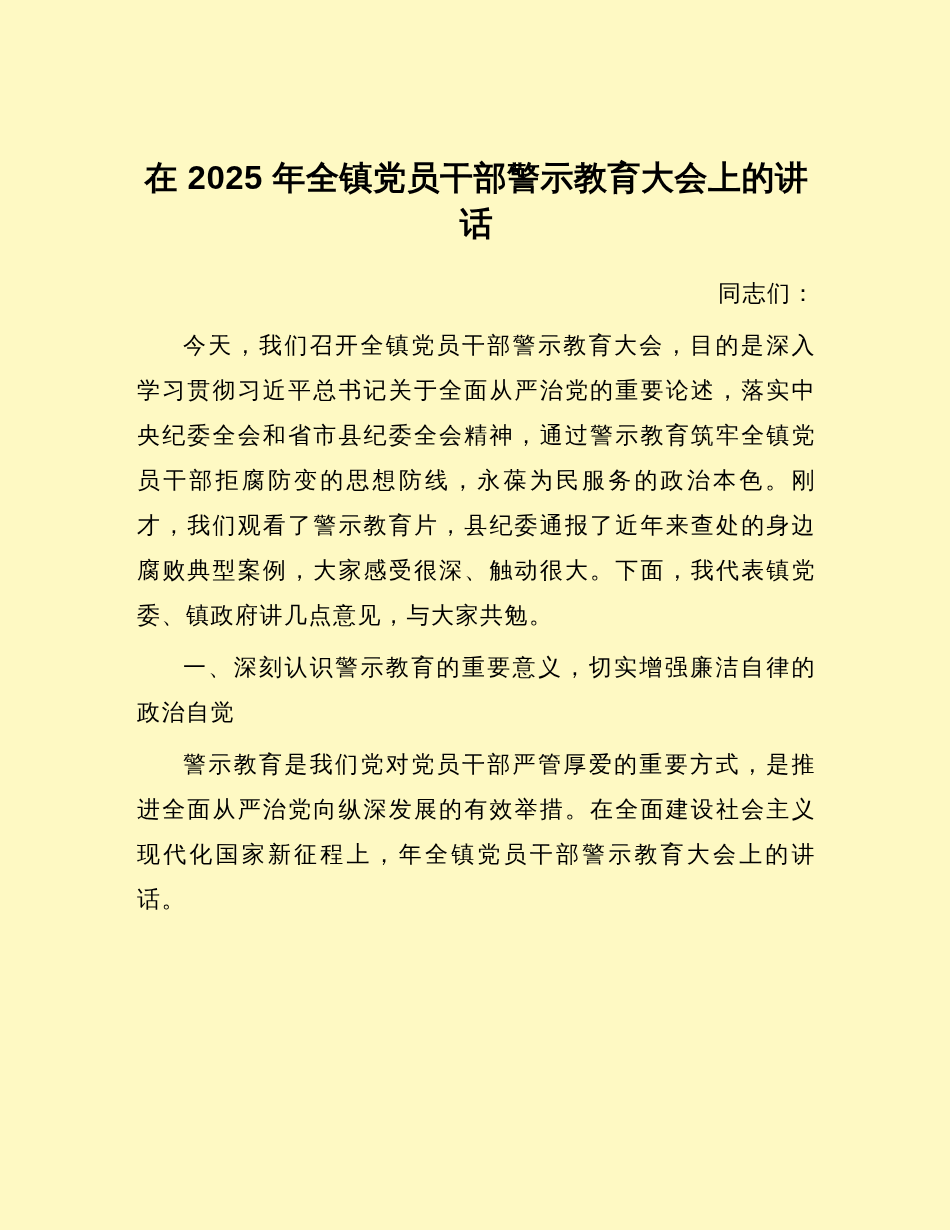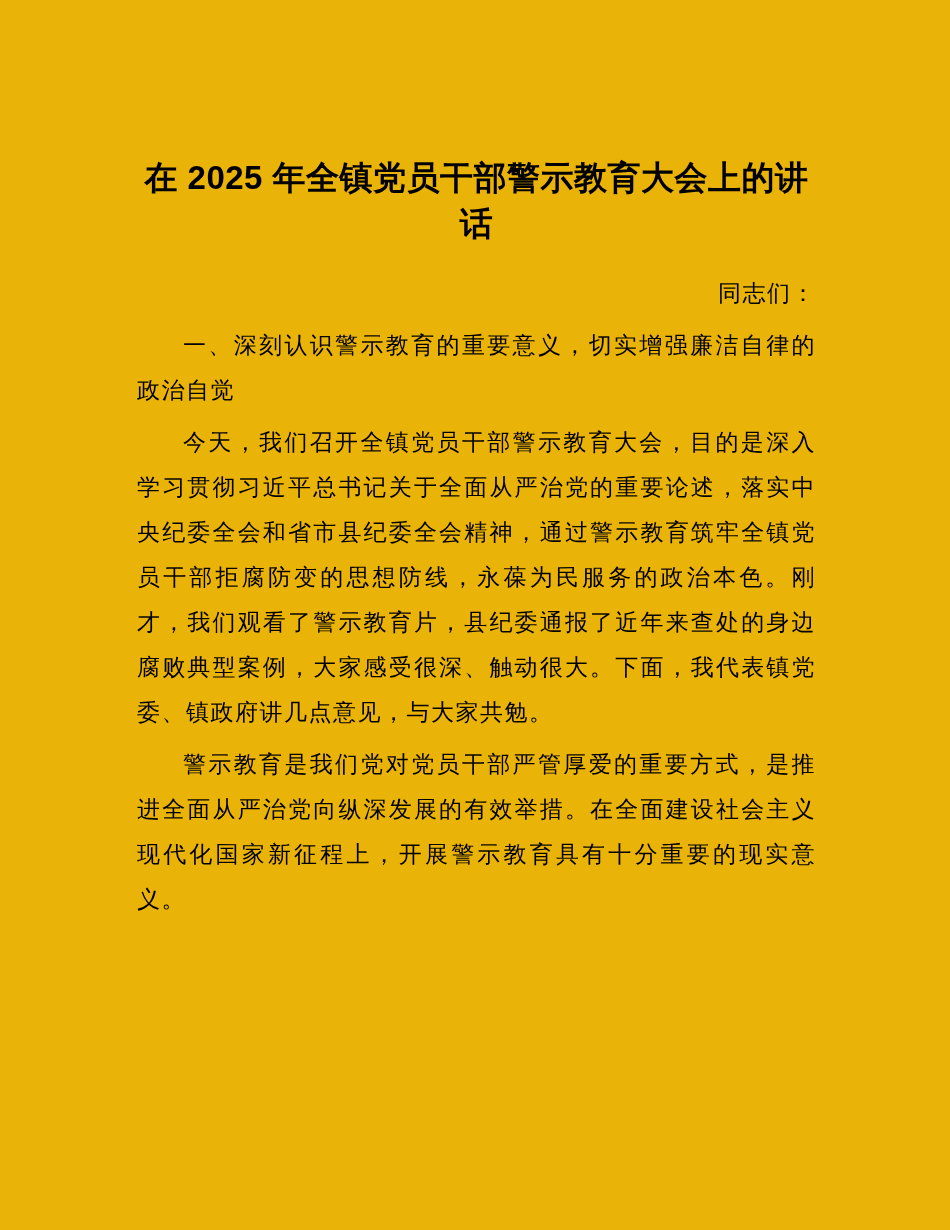--- a/index.html
+++ b/index.html
@@ -2,21 +2,21 @@
 <html><head>
 <meta charset="utf-8">
 <style>
   * { margin: 0; padding: 0; box-sizing: border-box; }
   html, body { background: #ffffff; }
   .page {
     position: relative;
     width: 950px;
     height: 1230px;
     margin: 0 auto;
-    background: #eab308;
+    background: #fef9c3;
     color: #000000;
     padding: 155px 134px 0 137px;
     overflow: hidden;
   }
   .doc-title {
     font-family: "Liberation Sans", "DejaVu Sans", sans-serif;
     font-weight: 700;
     font-size: 33px;
     line-height: 46px;
     text-align: center;
@@ -40,19 +40,19 @@
   }
 </style>
 </head>
 <body>
 
 <div class="page">
   <h1 class="doc-title">在 2025 年全镇党员干部警示教育大会上的讲话</h1>
 
   <p class="para salutation">同志们：</p>
 
+  <p class="para">今天，我们召开全镇党员干部警示教育大会，目的是深入学习贯彻习近平总书记关于全面从严治党的重要论述，落实中央纪委全会和省市县纪委全会精神，通过警示教育筑牢全镇党员干部拒腐防变的思想防线，永葆为民服务的政治本色。刚才，我们观看了警示教育片，县纪委通报了近年来查处的身边腐败典型案例，大家感受很深、触动很大。下面，我代表镇党委、镇政府讲几点意见，与大家共勉。</p>
+
   <p class="para">一、深刻认识警示教育的重要意义，切实增强廉洁自律的政治自觉</p>
 
-  <p class="para">今天，我们召开全镇党员干部警示教育大会，目的是深入学习贯彻习近平总书记关于全面从严治党的重要论述，落实中央纪委全会和省市县纪委全会精神，通过警示教育筑牢全镇党员干部拒腐防变的思想防线，永葆为民服务的政治本色。刚才，我们观看了警示教育片，县纪委通报了近年来查处的身边腐败典型案例，大家感受很深、触动很大。下面，我代表镇党委、镇政府讲几点意见，与大家共勉。</p>
-
-  <p class="para">警示教育是我们党对党员干部严管厚爱的重要方式，是推进全面从严治党向纵深发展的有效举措。在全面建设社会主义现代化国家新征程上，开展警示教育具有十分重要的现实意义。</p>
+  <p class="para">警示教育是我们党对党员干部严管厚爱的重要方式，是推进全面从严治党向纵深发展的有效举措。在全面建设社会主义现代化国家新征程上，年全镇党员干部警示教育大会上的讲话。</p>
 
 </div>
 
 </body></html>

